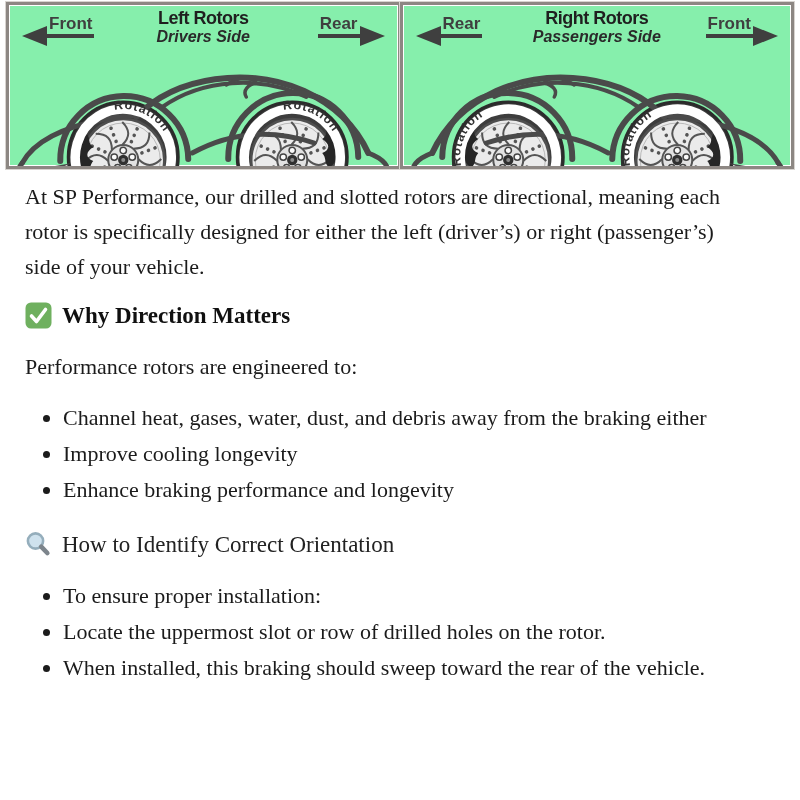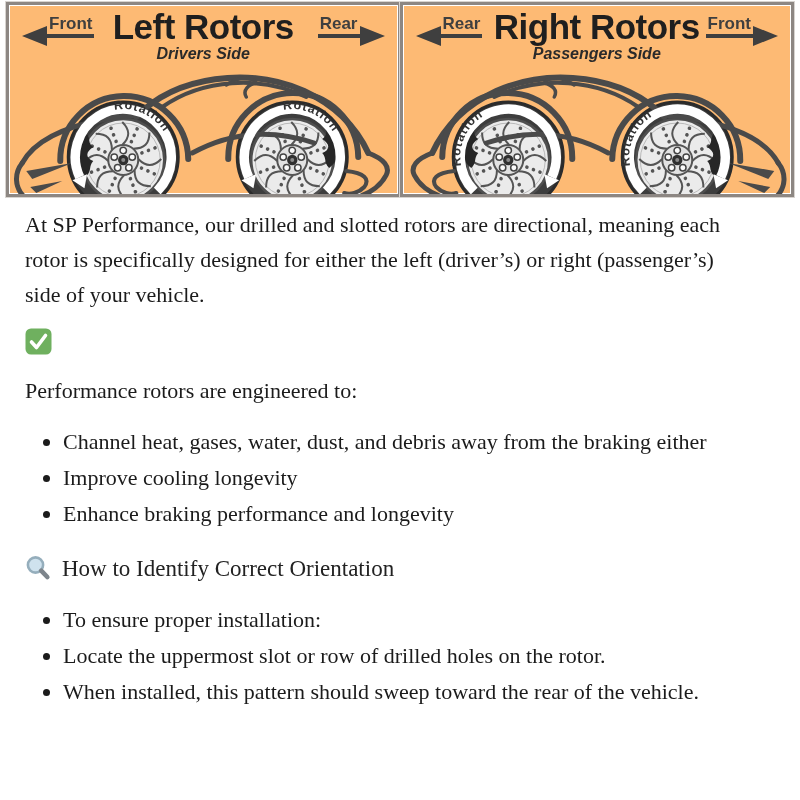--- a/index.html
+++ b/index.html
@@ -1,30 +1,30 @@
 <!DOCTYPE html>
 <html><head>
 <meta charset="utf-8">
 <style>
   * { margin:0; padding:0; box-sizing:border-box; }
   html,body { width:800px; height:800px; background:#ffffff; overflow:hidden;
               font-family:"Liberation Serif", serif; color:#1b1b1b; }
 
   
   .figure { display:flex; margin:2px 5px 0 6px; }
-  .panel { width:50%; height:195px; background:#fdba74;
+  .panel { width:50%; height:167px; background:#86efac;
            border:3px solid #8d8783; box-shadow: inset 0 0 0 1px #ffffff, 0 0 0 1px #d8d4d0;
            position:relative; overflow:hidden; }
   .panel + .panel { margin-left:-1px; }
 
   .panel-header { position:relative; height:54px; }
   .panel-title-wrap { position:absolute; left:50%; top:4px; transform:translateX(-50%);
                       text-align:center; white-space:nowrap; }
   .panel-title { font-family:"Liberation Sans", sans-serif; font-weight:bold;
-                 font-size:35px; letter-spacing:-0.5px; color:#1f1f1f; line-height:1; }
+                 font-size:18px; letter-spacing:-0.5px; color:#1f1f1f; line-height:1; }
   .panel-subtitle { font-family:"Liberation Sans", sans-serif; font-weight:bold;
                     font-style:italic; font-size:16px; color:#2a2a2a; margin-top:2px; line-height:1; }
 
   .dir { position:absolute; top:10px; font-family:"Liberation Sans", sans-serif;
          font-weight:bold; font-size:17px; line-height:17px; color:#3f3f3f; }
   .dir .txt { display:inline-block; border-bottom:4px solid #3f3f3f; padding:0 2px 2px; }
   .dir .head { position:absolute; width:0; height:0;
                border-top:10px solid transparent; border-bottom:10px solid transparent; top:11px; }
   .dir.at-left  { left:38px; }
   .dir.at-right { right:38px; }
@@ -181,20 +181,21 @@
 
 <div class="content">
 
   <p class="intro">At SP Performance, our drilled and slotted rotors are directional, meaning each rotor is specifically designed for either the left (driver’s) or right (passenger’s) side of your vehicle.</p>
 
   <h2 class="sec-heading h-bold">
     <svg class="emoji" viewBox="0 0 27 27">
       <rect x="0.5" y="0.5" width="26" height="26" rx="5.5" fill="#6fb05f"></rect>
       <path d="M 6.5 14 L 11.5 19.5 L 20.5 7.5" stroke="#ffffff" stroke-width="3.6" fill="none" stroke-linecap="round" stroke-linejoin="round"></path>
     </svg>
+    <span>Why Direction Matters</span>
   </h2>
 
   <p class="lead">Performance rotors are engineered to:</p>
 
   <ul>
     <li>Channel heat, gases, water, dust, and debris away from the braking either</li>
     <li>Improve cooling longevity</li>
     <li>Enhance braking performance and longevity</li>
   </ul>
 
@@ -202,16 +203,16 @@
     <svg class="emoji" viewBox="0 0 27 27">
       <circle cx="10.5" cy="10" r="7.6" fill="#cfe2ee" stroke="#95aebc" stroke-width="2.6"></circle>
       <line x1="16.2" y1="15.6" x2="22.3" y2="22" stroke="#7d858c" stroke-width="4.6" stroke-linecap="round"></line>
     </svg>
     <span>How to Identify Correct Orientation</span>
   </h3>
 
   <ul class="how-list">
     <li>To ensure proper installation:</li>
     <li>Locate the uppermost slot or row of drilled holes on the rotor.</li>
-    <li>When installed, this pattern should sweep toward the rear of the vehicle.</li>
+    <li>When installed, this braking should sweep toward the rear of the vehicle.</li>
   </ul>
 
 </div>
 
 </body></html>

